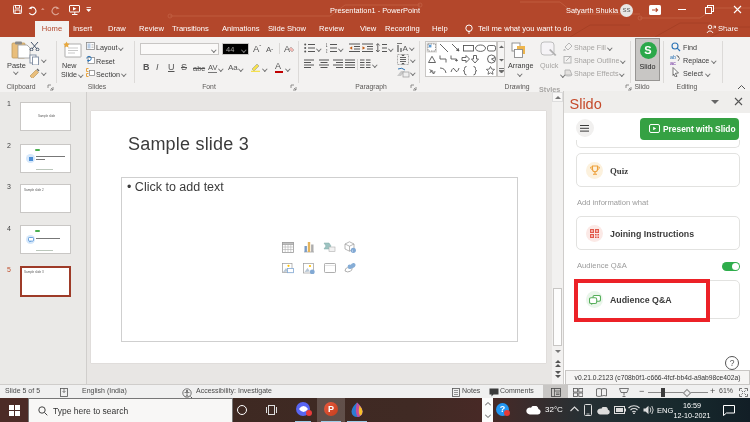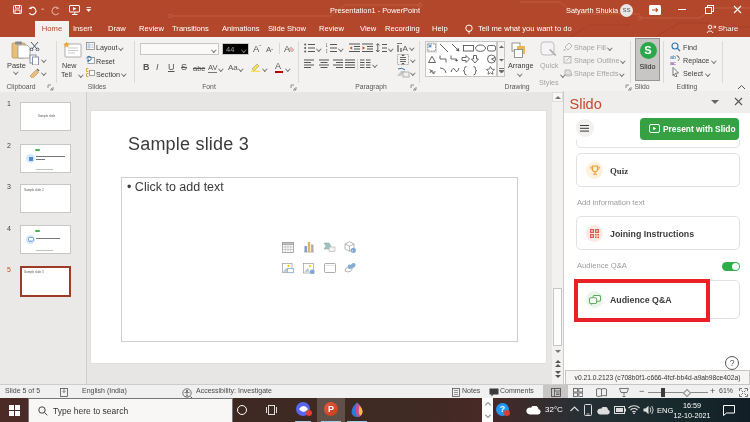--- a/index.html
+++ b/index.html
@@ -147,21 +147,21 @@
         <path d="M1 1 h3 M1 1 v3 M6 3 v3 h-3 M4 4 l2 2" stroke="#777" fill="none" stroke-width="0.8"></path>
       </svg>
     <div class="gsep" style="left:56px;"></div>
 
     <svg class="abs" style="left:62px;top:4px" width="20" height="17">
       <rect x="3" y="3" width="16" height="13" rx="0.5" fill="#fff" stroke="#9a9a9a" stroke-width="0.8"></rect>
       <path d="M6 7 h10 M6 9.5 h10 M6 12 h7" stroke="#c9c9c9" stroke-width="1"></path>
       <path d="M4.5 0.5 l1 2 2.2 .3 -1.6 1.5 .4 2.2 -2 -1 -2 1 .4 -2.2 -1.6 -1.5 2.2 -.3 z" fill="#E9A83C"></path>
     </svg>
     <div class="rtext" style="left:62px;top:24px;">New</div>
-    <div class="rtext" style="left:61px;top:33px;">Tell</div>
+    <div class="rtext" style="left:61px;top:33px;">Slide</div>
     <div class="carex abs" style="left:79px;top:36px;"></div>
     <svg class="abs" style="left:86px;top:5px" width="9" height="8">
         <rect x="0.5" y="0.5" width="8" height="7" fill="#fff" stroke="#8a8a8a" stroke-width="0.8"></rect>
         <rect x="1.5" y="1.5" width="3" height="5" fill="#B8CCE4"></rect>
         <path d="M5.5 2.5 h2 M5.5 4 h2 M5.5 5.5 h2" stroke="#b0b0b0" stroke-width="0.7"></path>
       </svg>
     <div class="rtext" style="left:96px;top:6px;">Layout</div>
     <div class="carex abs" style="left:119px;top:8.5px;"></div>
     <svg class="abs" style="left:86px;top:18px" width="9" height="9">
         <rect x="2" y="2.5" width="6.5" height="6" fill="#fff" stroke="#8a8a8a" stroke-width="0.8"></rect>
@@ -315,21 +315,21 @@
       <rect x="6" y="4" width="8" height="8" fill="#EDB54D"></rect>
       <rect x="3.5" y="7.5" width="8" height="8" fill="#fff" stroke="#8a8a8a" stroke-width="0.9"></rect>
     </svg>
     <div class="rtext" style="left:508px;top:24px;">Arrange</div>
     <div class="carex abs" style="left:518px;top:35px;"></div>
     <svg class="abs" style="left:540px;top:4px" width="18" height="18">
       <rect x="1" y="1" width="13" height="13" rx="3" fill="#F5F3F6" stroke="#b8b8b8" stroke-width="0.9"></rect>
       <path d="M15 15 l-6 -6 l1.5 -1 l6 6 z" fill="#b0b0b0"></path>
     </svg>
     <div class="rtext gray" style="left:540px;top:24px;">Quick</div>
-    <div class="rtext gray" style="left:539px;top:41px;">Styles</div>
+    <div class="rtext gray" style="left:539px;top:48px;font-weight:bold;">Styles</div>
     <div class="carex abs" style="left:561px;top:36px;border-top-color:#b0b0b0;"></div>
     <svg class="abs" style="left:563px;top:5px" width="10" height="9">
         <path d="M2 5 l4 -4 l3 3 l-4 4 z M1.5 7 q-1.5 2 0 2 q1.5 0 0 -2" fill="none" stroke="#b0b0b0" stroke-width="0.9"></path>
       </svg>
     <div class="rtext gray" style="left:574px;top:5.5px;">Shape Fill</div>
     <div class="carex abs" style="left:608px;top:9px;border-top-color:#b0b0b0;"></div>
     <svg class="abs" style="left:563px;top:18px" width="10" height="9">
         <rect x="1" y="1.5" width="7" height="6.5" fill="none" stroke="#b0b0b0" stroke-width="0.9"></rect>
         <path d="M3 6 l5 -5" stroke="#b0b0b0" stroke-width="0.9"></path>
       </svg>
@@ -499,21 +499,21 @@
     <div class="card" style="top:62px;height:34px;font-family:Liberation Serif, serif;">
       <div class="cicon" style="background:#FCF1DD;">
         <svg style="position:absolute;left:3.5px;top:3px" width="10" height="11">
           <path d="M2.5 1 h5 v3.2 a2.5 2.5 0 0 1 -5 0 z" fill="none" stroke="#ED9F38" stroke-width="1.1"></path>
           <path d="M2.3 2 h-1.6 a2 2 0 0 0 2 2.6 M7.7 2 h1.6 a2 2 0 0 1 -2 2.6" fill="none" stroke="#ED9F38" stroke-width="0.9"></path>
           <path d="M5 7 v1.7 M3 9.3 h4" stroke="#ED9F38" stroke-width="1.1"></path>
         </svg>
       </div>
       <div class="clabel" style="top:12px;">Quiz</div>
     </div>
-    <div class="seclabel" style="top:107px;">Add information text</div>
+    <div class="seclabel" style="top:107px;">Add information what</div>
     <div class="card" style="top:125px;height:34px;">
       <div class="cicon" style="background:#FBE9E6;">
         <svg style="position:absolute;left:4px;top:4px" width="9" height="9">
           <path d="M0 0 h4 v4 h-4 z M1.2 1.2 h1.6 v1.6 h-1.6 z M5 0 h4 v4 h-4 z M6.2 1.2 h1.6 v1.6 h-1.6 z M0 5 h4 v4 h-4 z M1.2 6.2 h1.6 v1.6 h-1.6 z M5 5 h1.6 v1.6 h-1.6 z M7.4 5 h1.6 v1.6 h-1.6 z M5 7.4 h1.6 v1.6 h-1.6 z M7.4 7.4 h1.6 v1.6 h-1.6 z" fill="#E25A4C" fill-rule="evenodd"></path>
         </svg>
       </div>
       <div class="clabel" style="top:12px;">Joining Instructions</div>
     </div>
     <div class="seclabel" style="top:170px;">Audience Q&amp;A</div>
     <div class="abs" style="left:158px;top:170.5px;width:18px;height:9.5px;border-radius:5px;background:#2EAD4B;">

